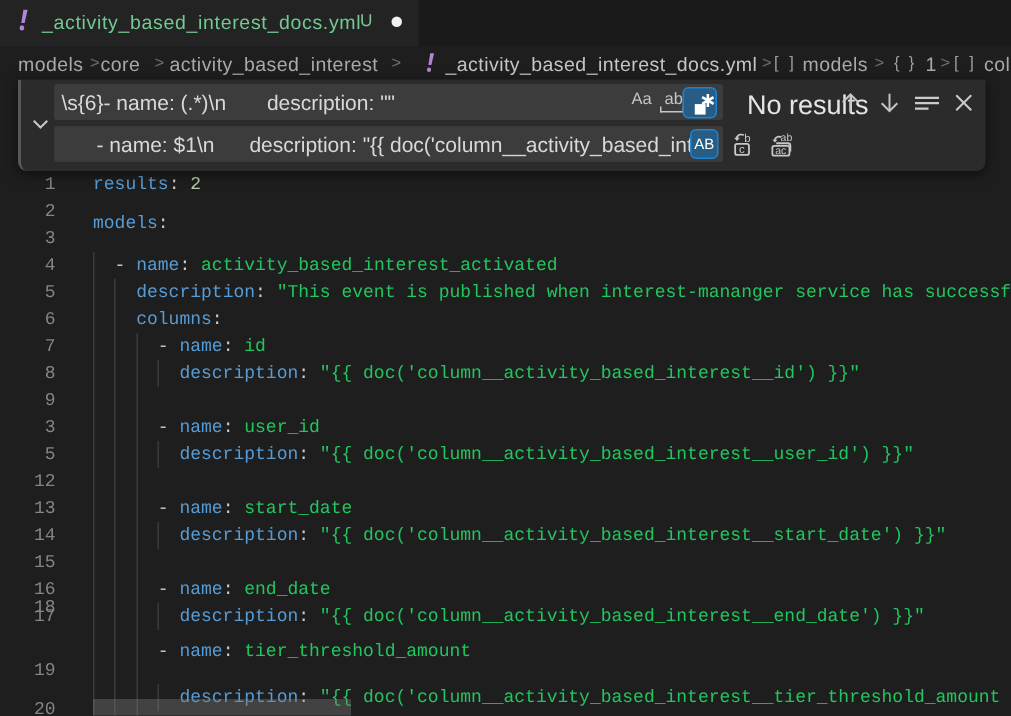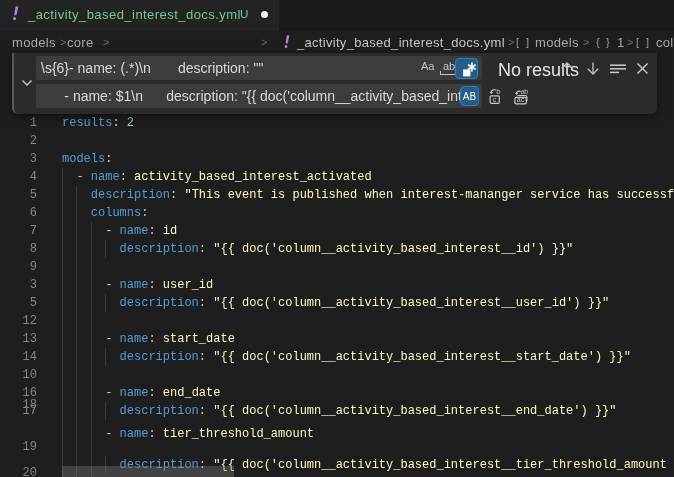--- a/index.html
+++ b/index.html
@@ -8,21 +8,21 @@
 #tab .fname{position:absolute;left:28px;top:7px;font-size:13px;letter-spacing:0.45px;color:#73c991}
 #tab .git{position:absolute;left:240px;top:7.5px;font-size:11.5px;color:#73c991}
 #tab .dot{position:absolute;left:261px;top:11px;width:7px;height:7px;border-radius:50%;background:#f0f0f0}
 #crumbs{position:absolute;left:0;top:31px;width:674px;height:22px;background:#1e1e1e;font-size:13px;letter-spacing:0.3px;color:#a9a9a9}
 #crumbs span{position:absolute;top:4px;white-space:pre}
 #crumbs .sep{color:#6e6e6e;font-size:11px;top:5px}
 #crumbs .icn{color:#9d9d9d;font-size:11px;letter-spacing:2px;top:5px}
 #crumbs .fn{color:#c5c5c5}
 .ln{position:absolute;left:0;width:37px;text-align:right;font:12px "Liberation Mono",monospace;line-height:18px;color:#858585}
 .cl{position:absolute;left:62px;font:12px "Liberation Mono",monospace;line-height:18px;white-space:pre}
-.k{color:#569cd6}.p{color:#cccccc}.v{color:#fef9c3}.n{color:#b5cea8}
+.k{color:#569cd6}.p{color:#cccccc}.v{color:#22c55e}.n{color:#b5cea8}
 .ig{position:absolute;width:1px;background:#3a3a3a}
 #findw{position:absolute;left:12px;top:53px;width:645px;height:61px;background:#2b2b2c;border-left:2px solid #585858;border-radius:0 0 6px 6px;box-shadow:0 2px 8px rgba(0,0,0,.55)}
 .finput{position:absolute;left:22px;width:446px;height:24px;background:#3c3c3c;border-radius:2px;font:14px "Liberation Sans",sans-serif;color:#d9d9d9;line-height:24px;white-space:pre;overflow:hidden;padding-left:5px}
 .togglebox{position:absolute;border:1.5px solid #1d83d2;background:#275d84;border-radius:4px}
 .icg{position:absolute;color:#c5c5c5}
 #noresults{position:absolute;left:484px;top:7px;font-size:18px;color:#e5e5e5}
 #hthumb{position:absolute;left:62px;top:466px;width:172px;height:11px;background:rgba(125,125,125,0.38)}
 svg{display:block}
 </style></head><body>
 <div id="tabbar">
@@ -36,20 +36,21 @@
   <span class="fname">_activity_based_interest_docs.yml</span>
   <span class="git">U</span>
   <span class="dot"></span>
 </div>
   </div>
 <div id="crumbs">
   <span style="left:12px">models</span>
   <span class="sep" style="left:60px">&gt;</span>
   <span style="left:67px">core</span>
   <span class="sep" style="left:103px">&gt;</span>
+  <span style="left:113px">activity_based_interest</span>
   <span class="sep" style="left:261px">&gt;</span>
   <svg style="position:absolute;left:282px;top:4px" width="9" height="14" viewBox="0 0 9 14">
       <g fill="#b186d7">
         <path d="M4.8,0.5 L7.4,0.5 L5.6,8.4 L3.6,8.4 Z"></path>
         <ellipse cx="4.0" cy="11.5" rx="1.4" ry="1.55"></ellipse>
       </g>
     </svg>
   <span class="fn" style="left:297px">_activity_based_interest_docs.yml</span>
   <span class="sep" style="left:508px">&gt;</span>
   <span class="icn" style="left:516px">[&nbsp;]</span>
@@ -67,42 +68,42 @@
 <div class="ig" style="left:91px;top:222px;height:255px"></div>
 <div class="ig" style="left:105px;top:240px;height:18px"></div>
 <div class="ig" style="left:105px;top:294px;height:18px"></div>
 <div class="ig" style="left:105px;top:348px;height:18px"></div>
 <div class="ig" style="left:105px;top:402px;height:18px"></div>
 <div class="ig" style="left:105px;top:456px;height:18px"></div>
 <div class="ln" style="top:114px">1</div>
 <div class="cl" style="top:114px"><span class="p"></span><span class="k">results</span><span class="p">:</span><span class="p"> </span><span class="n">2</span></div>
 <div class="ln" style="top:132px">2</div>
 <div class="ln" style="top:150px">3</div>
-<div class="cl" style="top:150px"><span class="p"></span><span class="k">models</span><span class="p">:</span></div>
+<div class="cl" style="top:140px"><span class="p"></span><span class="k">models</span><span class="p">:</span></div>
 <div class="ln" style="top:168px">4</div>
 <div class="cl" style="top:168px"><span class="p">  - </span><span class="k">name</span><span class="p">:</span><span class="p"> </span><span class="v">activity_based_interest_activated</span></div>
 <div class="ln" style="top:186px">5</div>
 <div class="cl" style="top:186px"><span class="p">    </span><span class="k">description</span><span class="p">:</span><span class="p"> </span><span class="v">"This event is published when interest-mananger service has successfu</span></div>
 <div class="ln" style="top:204px">6</div>
 <div class="cl" style="top:204px"><span class="p">    </span><span class="k">columns</span><span class="p">:</span></div>
 <div class="ln" style="top:222px">7</div>
 <div class="cl" style="top:222px"><span class="p">      - </span><span class="k">name</span><span class="p">:</span><span class="p"> </span><span class="v">id</span></div>
 <div class="ln" style="top:240px">8</div>
 <div class="cl" style="top:240px"><span class="p">        </span><span class="k">description</span><span class="p">:</span><span class="p"> </span><span class="v">"{{ doc('column__activity_based_interest__id') }}"</span></div>
 <div class="ln" style="top:258px">9</div>
 <div class="ln" style="top:276px">3</div>
 <div class="cl" style="top:276px"><span class="p">      - </span><span class="k">name</span><span class="p">:</span><span class="p"> </span><span class="v">user_id</span></div>
 <div class="ln" style="top:294px">5</div>
 <div class="cl" style="top:294px"><span class="p">        </span><span class="k">description</span><span class="p">:</span><span class="p"> </span><span class="v">"{{ doc('column__activity_based_interest__user_id') }}"</span></div>
 <div class="ln" style="top:312px">12</div>
 <div class="ln" style="top:330px">13</div>
 <div class="cl" style="top:330px"><span class="p">      - </span><span class="k">name</span><span class="p">:</span><span class="p"> </span><span class="v">start_date</span></div>
 <div class="ln" style="top:348px">14</div>
 <div class="cl" style="top:348px"><span class="p">        </span><span class="k">description</span><span class="p">:</span><span class="p"> </span><span class="v">"{{ doc('column__activity_based_interest__start_date') }}"</span></div>
-<div class="ln" style="top:366px">10</div>
+<div class="ln" style="top:366px">15</div>
 <div class="ln" style="top:384px">16</div>
 <div class="cl" style="top:384px"><span class="p">      - </span><span class="k">name</span><span class="p">:</span><span class="p"> </span><span class="v">end_date</span></div>
 <div class="ln" style="top:402px">17</div>
 <div class="cl" style="top:402px"><span class="p">        </span><span class="k">description</span><span class="p">:</span><span class="p"> </span><span class="v">"{{ doc('column__activity_based_interest__end_date') }}"</span></div>
 <div class="ln" style="top:396px">18</div>
 <div class="ln" style="top:438px">19</div>
 <div class="cl" style="top:425px"><span class="p">      - </span><span class="k">name</span><span class="p">:</span><span class="p"> </span><span class="v">tier_threshold_amount</span></div>
 <div class="ln" style="top:464px">20</div>
 <div class="cl" style="top:456px"><span class="p">        </span><span class="k">description</span><span class="p">:</span><span class="p"> </span><span class="v">"{{ doc('column__activity_based_interest__tier_threshold_amount</span></div>
 </div>

